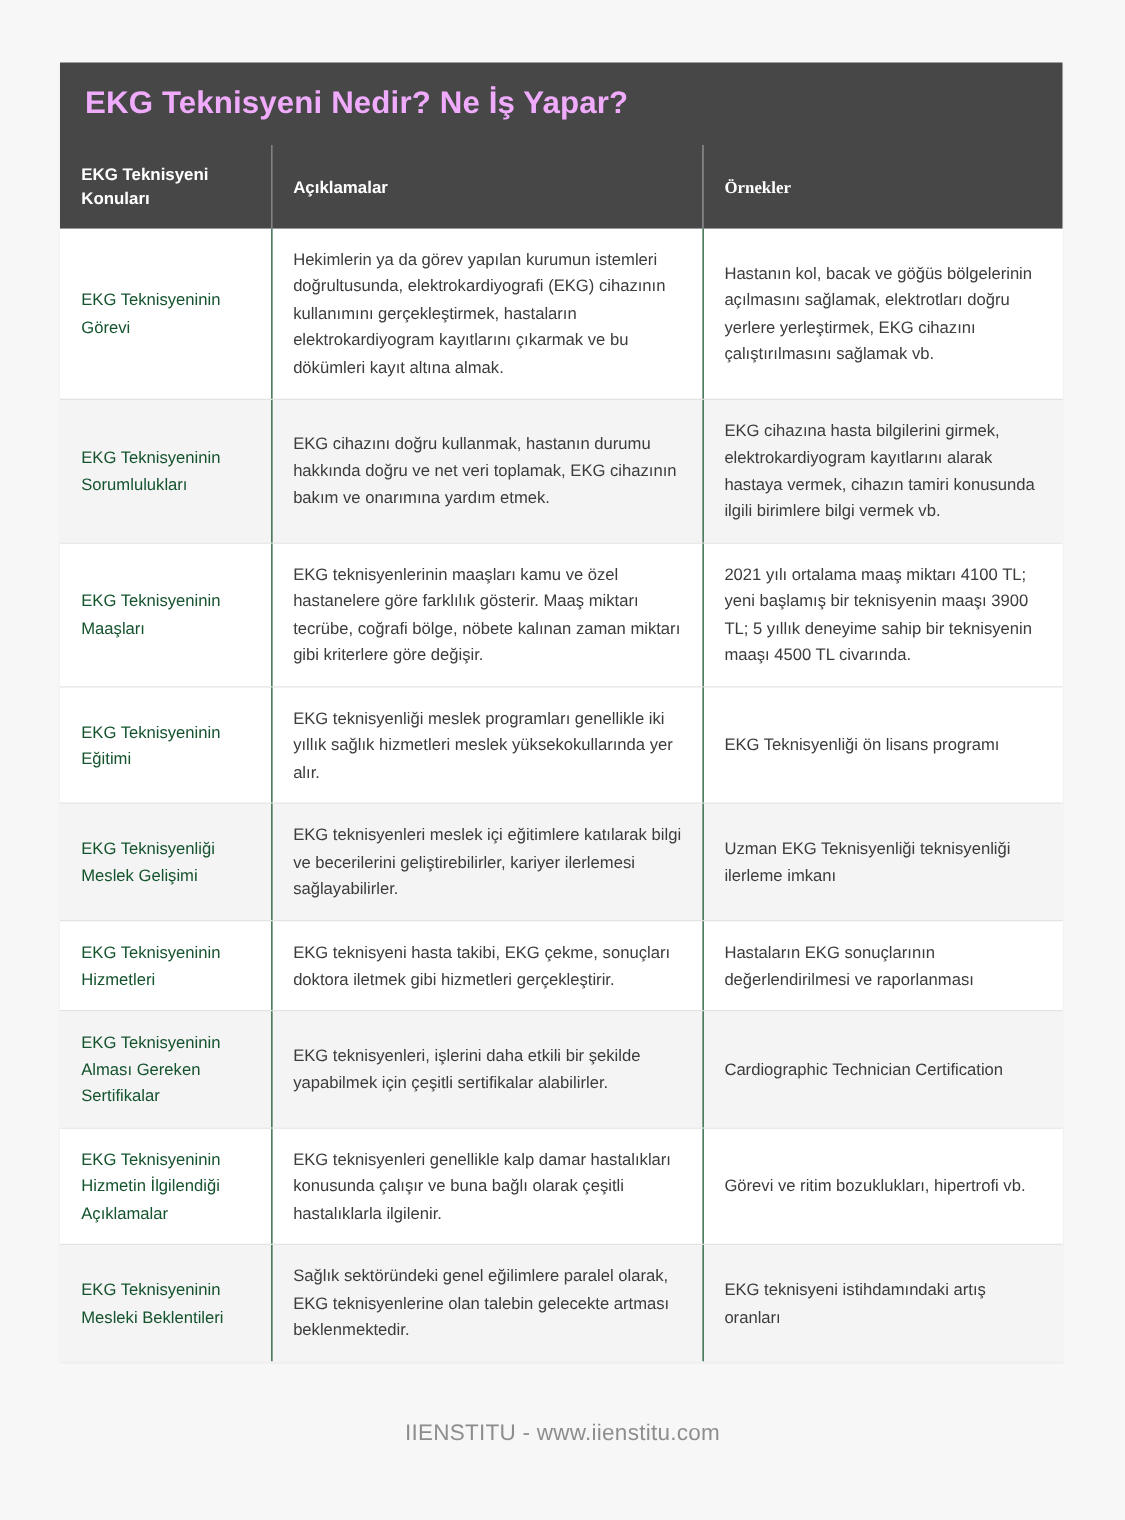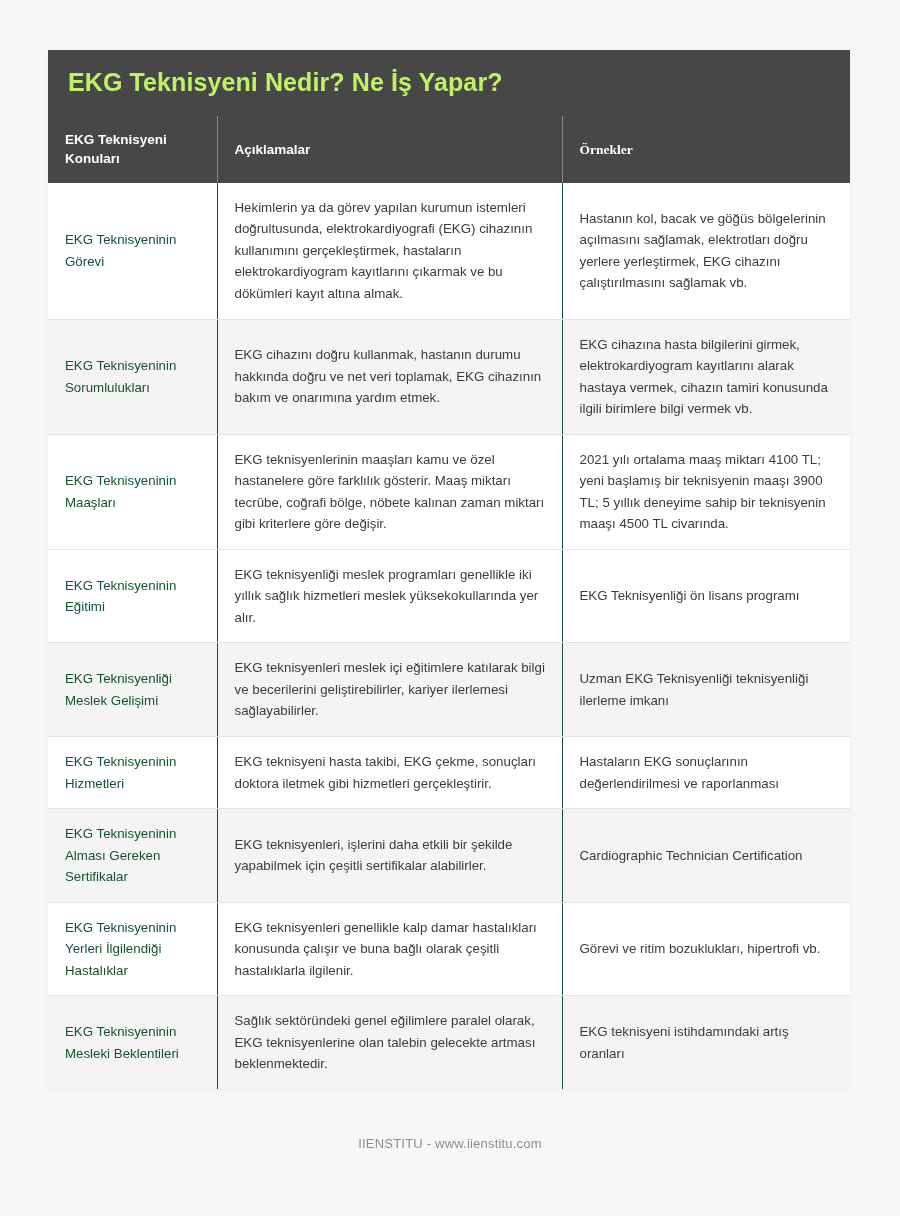--- a/index.html
+++ b/index.html
@@ -23,21 +23,21 @@
   .table-wrap {
     position: absolute;
     left: 48px;
     top: 50px;
     width: 802px;
     background: #ffffff;
     box-shadow: 0 1px 2px rgba(0,0,0,0.06);
   }
   .title-bar {
     background: #474747;
-    color: #bef264;
+    color: #f0abfc;
     font-size: 25px;
     font-weight: bold;
     line-height: 1.15;
     padding: 18px 20px 19px 20px;
     box-sizing: border-box;
     letter-spacing: 0.1px;
   }
   table.data-table {
     width: 802px;
     border-collapse: collapse;
@@ -84,21 +84,21 @@
     font-size: 13.3px;
   }
 
   .footer {
     position: absolute;
     left: 0;
     top: 1136px;
     width: 900px;
     text-align: center;
     color: #8e8e8e;
-    font-size: 13px;
+    font-size: 18px;
     letter-spacing: 0.2px;
   }
 </style>
 </head>
 <body>
 
 <div class="page">
 
   <div class="table-wrap">
 
@@ -156,21 +156,21 @@
           <td class="col-example">Hastaların EKG sonuçlarının değerlendirilmesi ve raporlanması</td>
         </tr>
 
         <tr class="even">
           <td class="col-topic">EKG Teknisyeninin Alması Gereken Sertifikalar</td>
           <td class="col-desc">EKG teknisyenleri, işlerini daha etkili bir şekilde yapabilmek için çeşitli sertifikalar alabilirler.</td>
           <td class="col-example">Cardiographic Technician Certification</td>
         </tr>
 
         <tr class="odd">
-          <td class="col-topic">EKG Teknisyeninin Yerleri İlgilendiği Hastalıklar</td>
+          <td class="col-topic">EKG Teknisyeninin Hizmetin İlgilendiği Açıklamalar</td>
           <td class="col-desc">EKG teknisyenleri genellikle kalp damar hastalıkları konusunda çalışır ve buna bağlı olarak çeşitli hastalıklarla ilgilenir.</td>
           <td class="col-example">Görevi ve ritim bozuklukları, hipertrofi vb.</td>
         </tr>
 
         <tr class="even">
           <td class="col-topic">EKG Teknisyeninin Mesleki Beklentileri</td>
           <td class="col-desc">Sağlık sektöründeki genel eğilimlere paralel olarak, EKG teknisyenlerine olan talebin gelecekte artması beklenmektedir.</td>
           <td class="col-example">EKG teknisyeni istihdamındaki artış oranları</td>
         </tr>
 

